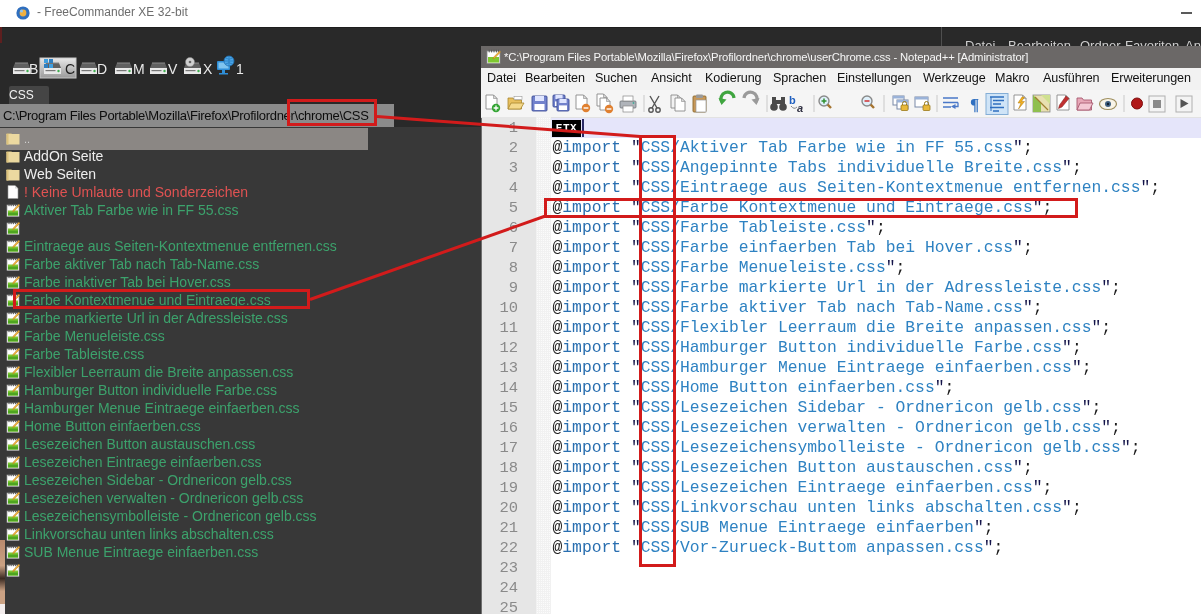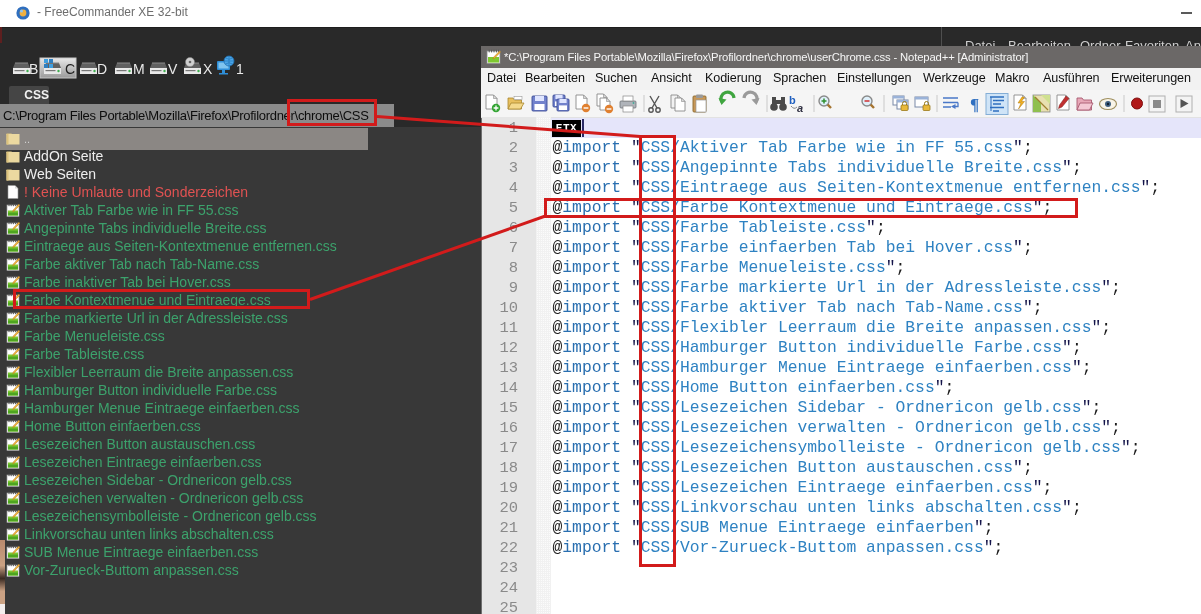--- a/index.html
+++ b/index.html
@@ -10,21 +10,21 @@
   #fctitle{left:0;top:0;width:1201px;height:27px;background:#ffffff;border-bottom:1px solid #1e1e1e;}
   #fctext{left:37px;top:5px;color:#6d6d6d;font-size:12px;}
   #fcmin{left:1181px;top:12px;width:11px;height:2px;background:#5a5a5a;}
   
   #fcclient{left:0;top:27px;width:1201px;height:587px;background:#292929;}
   #fcsep{left:941px;top:27px;width:1px;height:19px;background:#4f4f4f;}
   #fcmenu{left:965px;top:27px;width:236px;height:19px;overflow:hidden;color:#cfcfcf;font-size:13px;}
   #fcmenu div{position:absolute;top:11px;}
   
   #fctab{left:9px;top:86px;width:40px;height:18px;background:#454545;color:#f2f2f2;
-         font-size:12px;font-weight:bold;text-align:right;line-height:18px;border-radius:2px 2px 0 0;}
+         font-size:12px;font-weight:normal;text-align:left;line-height:18px;border-radius:2px 2px 0 0;}
   
   #fcpath{left:0;top:104px;width:394px;height:23px;background:#8b8b8b;color:#0d0d0d;
           font-size:13px;line-height:23px;letter-spacing:-0.3px;padding-left:3px;box-sizing:border-box;}
   
   #fclist{left:0;top:127px;width:481px;height:487px;background:#383838;}
   #fcsel{left:0;top:1px;width:368px;height:22px;background:#8b8784;}
   .row{position:absolute;left:24px;height:18px;line-height:18px;font-size:14px;white-space:nowrap;}
   .g{color:#3ca26c;}
   .w{color:#eeeeee;}
   .r{color:#e05252;}
@@ -190,21 +190,20 @@
       <rect x="2" y="9.5" width="10" height="3" fill="#4ea520"></rect>
       <g stroke="#555" stroke-width="1">
         <line x1="3" y1="0.8" x2="3" y2="3.2"></line>
         <line x1="5.2" y1="0.8" x2="5.2" y2="3.2"></line>
         <line x1="7.4" y1="0.8" x2="7.4" y2="3.2"></line>
         <line x1="9.6" y1="0.8" x2="9.6" y2="3.2"></line>
         <line x1="11.4" y1="0.8" x2="11.4" y2="3.2"></line>
       </g>
       <path d="M12.8 1.2 l1 1 -5.5 5.8 -1.6 0.7 0.6 -1.7 z" fill="#f5b43c" stroke="#b07818" stroke-width="0.5"></path>
     </svg>
-<div class="row g" style="top:92px">Angepinnte Tabs individuelle Breite.css</div>
 <svg class="icon" style="top:112px" width="14" height="14" viewBox="0 0 14 14">
       <rect x="1" y="2" width="12" height="11.5" fill="#ffffff" stroke="#9a9a9a" stroke-width="0.7"></rect>
       <rect x="2" y="7.5" width="10" height="5" fill="#7ec830"></rect>
       <rect x="2" y="9.5" width="10" height="3" fill="#4ea520"></rect>
       <g stroke="#555" stroke-width="1">
         <line x1="3" y1="0.8" x2="3" y2="3.2"></line>
         <line x1="5.2" y1="0.8" x2="5.2" y2="3.2"></line>
         <line x1="7.4" y1="0.8" x2="7.4" y2="3.2"></line>
         <line x1="9.6" y1="0.8" x2="9.6" y2="3.2"></line>
         <line x1="11.4" y1="0.8" x2="11.4" y2="3.2"></line>
@@ -456,21 +455,20 @@
       <rect x="2" y="9.5" width="10" height="3" fill="#4ea520"></rect>
       <g stroke="#555" stroke-width="1">
         <line x1="3" y1="0.8" x2="3" y2="3.2"></line>
         <line x1="5.2" y1="0.8" x2="5.2" y2="3.2"></line>
         <line x1="7.4" y1="0.8" x2="7.4" y2="3.2"></line>
         <line x1="9.6" y1="0.8" x2="9.6" y2="3.2"></line>
         <line x1="11.4" y1="0.8" x2="11.4" y2="3.2"></line>
       </g>
       <path d="M12.8 1.2 l1 1 -5.5 5.8 -1.6 0.7 0.6 -1.7 z" fill="#f5b43c" stroke="#b07818" stroke-width="0.5"></path>
     </svg>
-<div class="row g" style="top:434px">Vor-Zurueck-Buttom anpassen.css</div>
 </div>
 <div class="abs" id="sliv1"></div>
 <div class="abs" id="sliv2"></div>
 <div class="abs" id="sliv3"></div>
 
 <div class="abs" id="npp"></div>
 <div class="abs" id="npptitle" style="left:481px;top:46px;width:720px;"><span style="margin-left:23px">*C:\Program Files Portable\Mozilla\Firefox\Profilordner\chrome\userChrome.css - Notepad++ [Administrator]</span></div>
 <div class="abs" id="nppmenu" style="left:481px;top:68px;width:720px;height:22px;">
   <span style="left:6px">Datei</span>
     <span style="left:44px">Bearbeiten</span>

